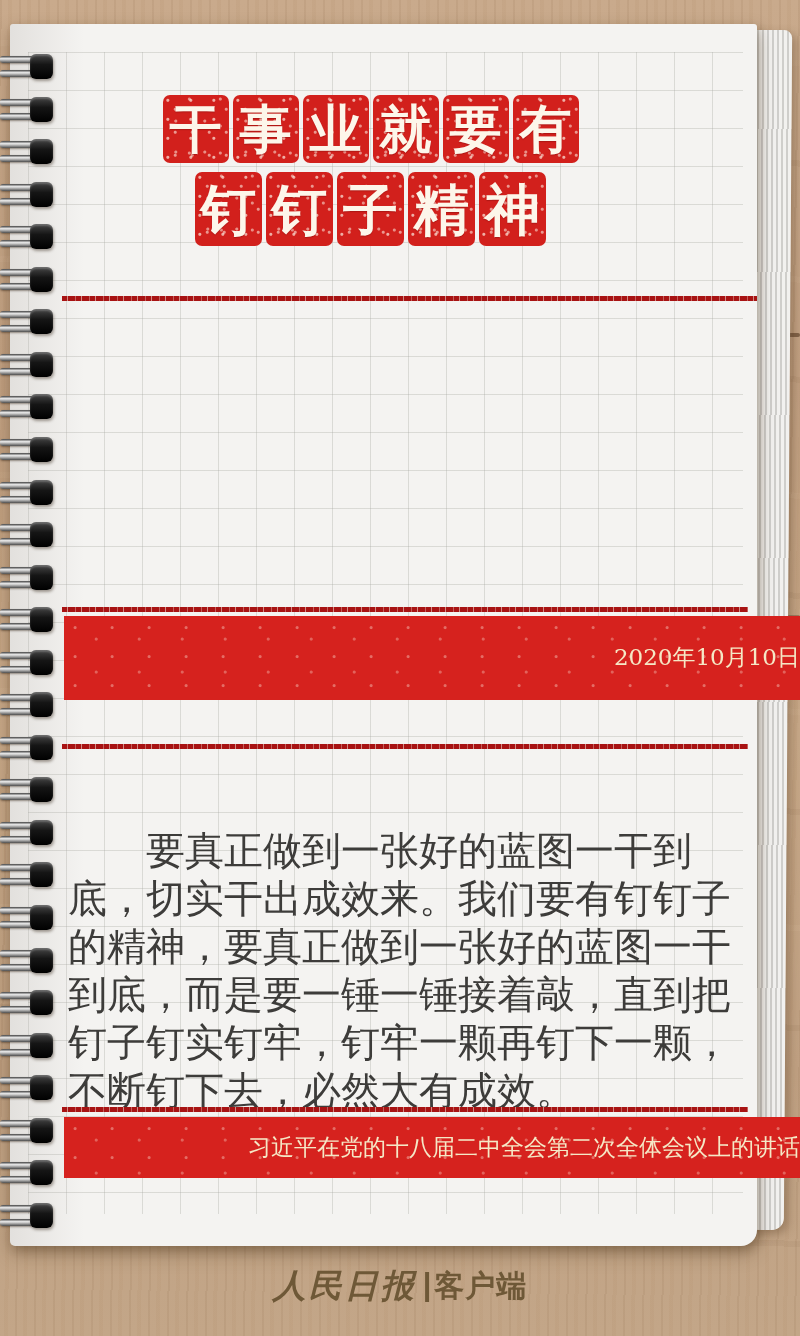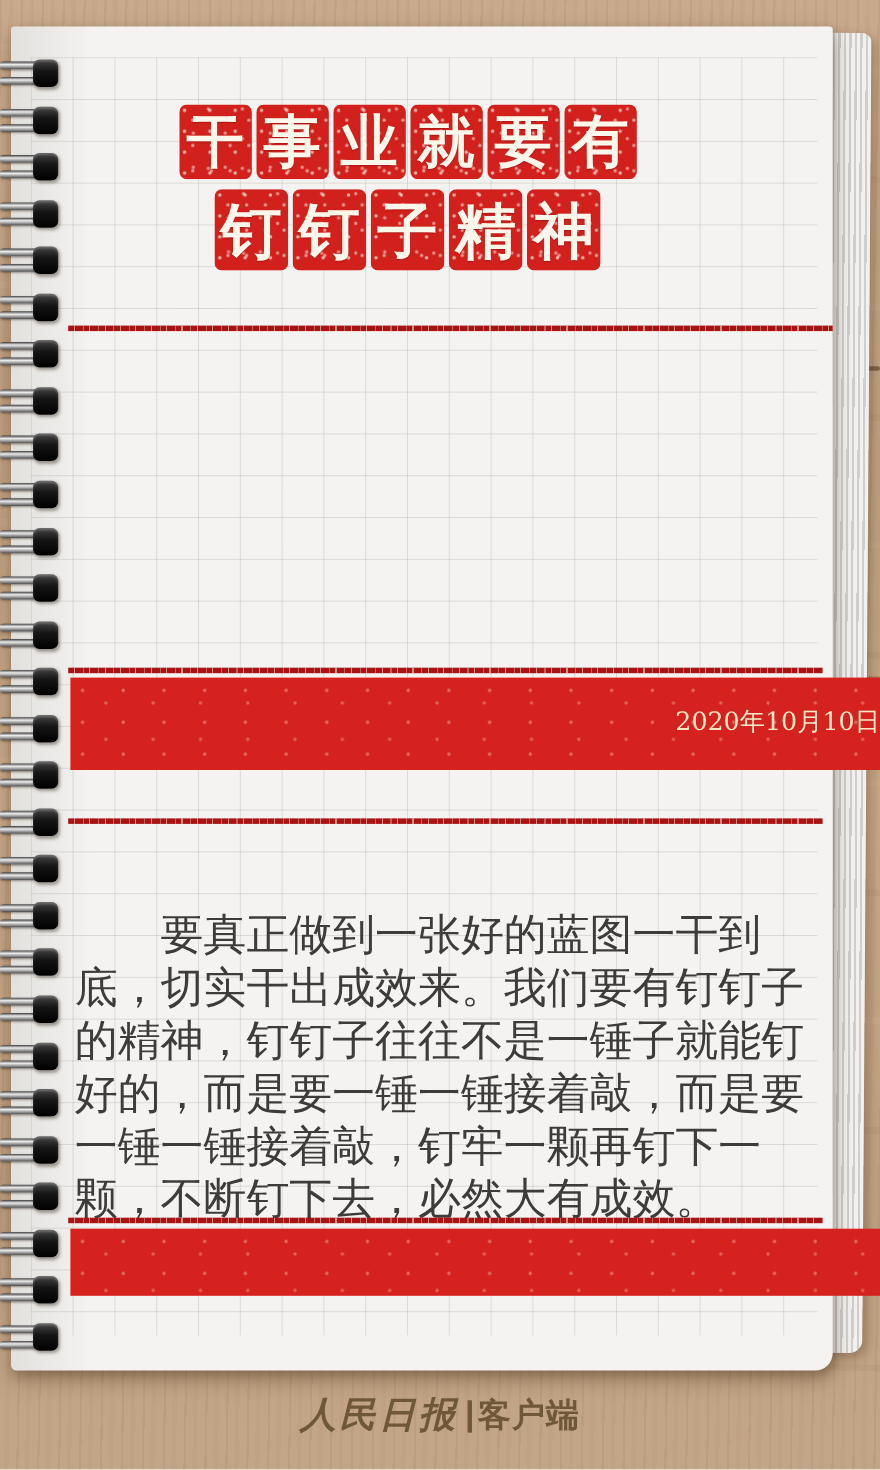--- a/index.html
+++ b/index.html
@@ -192,24 +192,25 @@
 
   <div class="rule main"></div>
 
 
   <div class="rule a1"></div>
   <div class="banner s1">
     <div class="banner-line">2020年10月10日</div>
   </div>
   <div class="rule b1"></div>
 
-  <p class="quote q2">　　要真正做到一张好的蓝图一干到底，切实干出成效来。我们要有钉钉子的精神，钉钉子往往不是一锤子就能钉好的，而是要一锤一锤接着敲，而是要一锤一锤接着敲，钉牢一颗再钉下一颗，不断钉下去，必然大有成效。</p>
+  <p class="quote q2">　　要真正做到一张好的蓝图一干到底，切实干出成效来。我们要有钉钉子的精神，要真正做到一张好的蓝图一干到底，而是要一锤一锤接着敲，直到把钉子钉实钉牢，钉牢一颗再钉下一颗，不断钉下去，必然大有成效。</p>
 
   <div class="rule a2"></div>
   <div class="banner s2">
+    <div class="banner-line">习近平在党的十八届二中全会第二次全体会议上的讲话</div>
   </div>
 </div>
 
 <div class="binding">
     <div class="ring" style="top: 55px;">
       <i class="bar b1"></i>
       <i class="bar b2"></i>
       <i class="cap"></i>
     </div>
     <div class="ring" style="top: 97.55px;">

